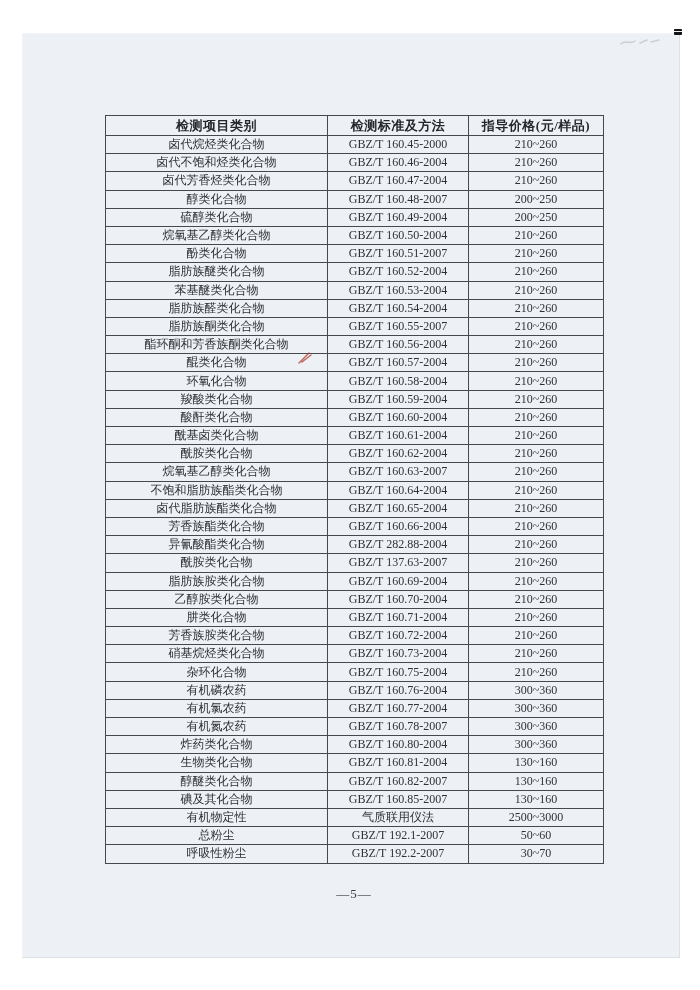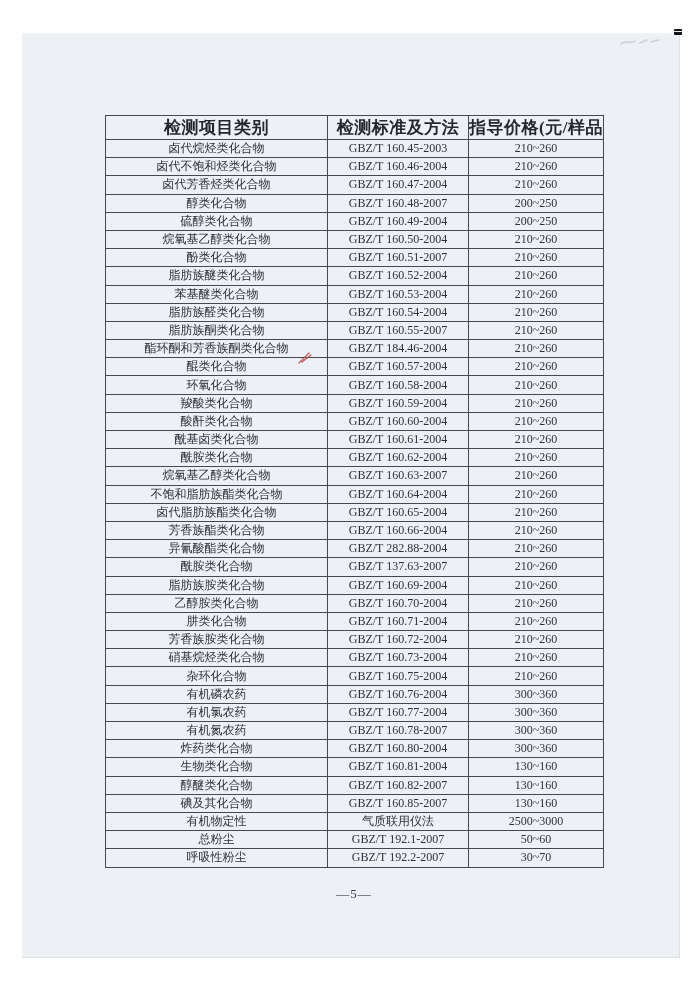--- a/index.html
+++ b/index.html
@@ -25,21 +25,21 @@
     position:absolute;left:83px;top:82px;width:498px;
     border-collapse:collapse;table-layout:fixed;
   }
   .price-table th,.price-table td{
     border:1px solid var(--border-color);
     text-align:center;vertical-align:middle;
     overflow:hidden;white-space:nowrap;
     padding:0;
   }
   .price-table th{
-    height:19px;font-size:17px;font-weight:bold;
+    height:19px;font-size:13px;font-weight:bold;
     color:#24272c;letter-spacing:0.5px;
   }
   .price-table td{
     height:17.2px;font-size:12px;line-height:17px;
   }
   .page-number{
     position:absolute;left:83px;top:853px;width:498px;
     text-align:center;font-size:13px;color:#3a3e44;letter-spacing:1px;
   }
   .corner-mark{
@@ -68,21 +68,21 @@
     <thead>
       <tr>
         <th>检测项目类别</th>
         <th>检测标准及方法</th>
         <th>指导价格(元/样品)</th>
       </tr>
     </thead>
     <tbody>
         <tr>
           <td>卤代烷烃类化合物</td>
-          <td>GBZ/T 160.45-2003</td>
+          <td>GBZ/T 160.45-2000</td>
           <td>210~260</td>
         </tr>
         <tr>
           <td>卤代不饱和烃类化合物</td>
           <td>GBZ/T 160.46-2004</td>
           <td>210~260</td>
         </tr>
         <tr>
           <td>卤代芳香烃类化合物</td>
           <td>GBZ/T 160.47-2004</td>
@@ -123,21 +123,21 @@
           <td>GBZ/T 160.54-2004</td>
           <td>210~260</td>
         </tr>
         <tr>
           <td>脂肪族酮类化合物</td>
           <td>GBZ/T 160.55-2007</td>
           <td>210~260</td>
         </tr>
         <tr>
           <td>酯环酮和芳香族酮类化合物</td>
-          <td>GBZ/T 184.46-2004</td>
+          <td>GBZ/T 160.56-2004</td>
           <td>210~260</td>
         </tr>
         <tr>
           <td>醌类化合物</td>
           <td>GBZ/T 160.57-2004</td>
           <td>210~260</td>
         </tr>
         <tr>
           <td>环氧化合物</td>
           <td>GBZ/T 160.58-2004</td>

